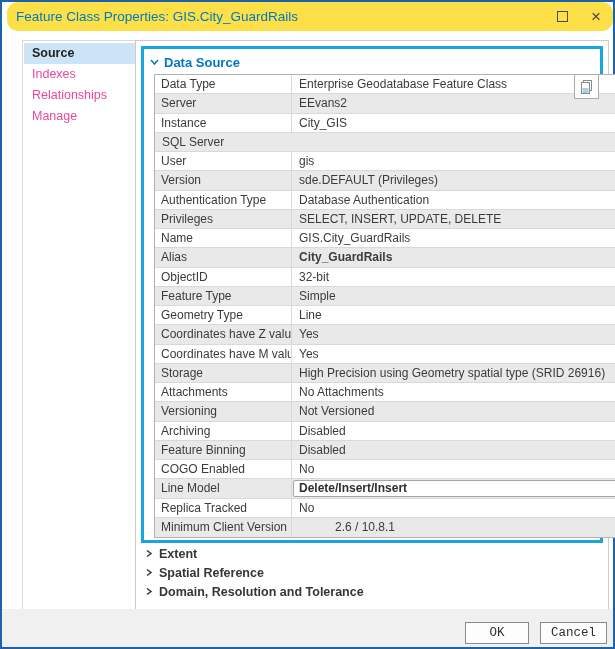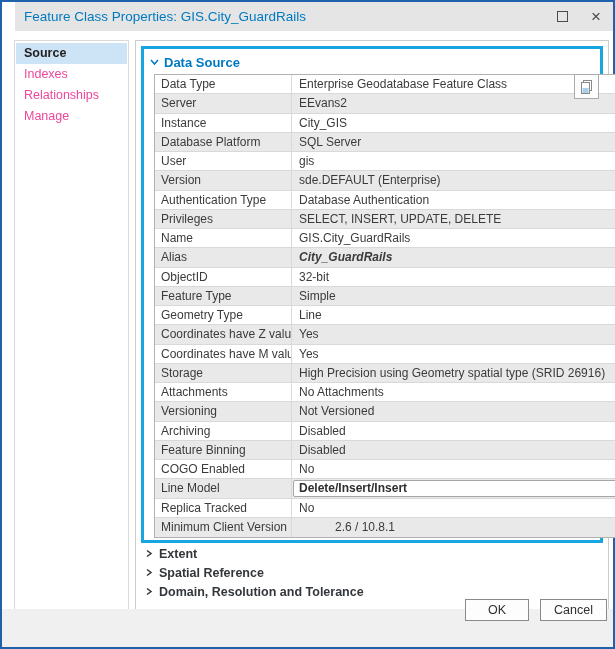--- a/index.html
+++ b/index.html
@@ -4,59 +4,59 @@
 <style>
   html,body{margin:0;padding:0;}
   body{
     width:615px;height:649px;position:relative;
     font-family:"Liberation Sans", sans-serif;
     background:#fff;overflow:hidden;
     -webkit-font-smoothing:antialiased;
   }
   .dialog{position:absolute;inset:0;border:2px solid #1e62ac;background:#fff;box-sizing:border-box;}
   
-  .titlebar{position:absolute;left:13px;top:0;right:0;height:29px;background:#e5e5e5;display:flex;align-items:center;}
+  .titlebar{position:absolute;left:5px;top:0;right:0;height:29px;background:#fde047;display:flex;align-items:center;border-radius:11px;}
   .title{color:#0079c1;font-size:13.5px;padding-left:9px;white-space:nowrap;}
   .win-btns{margin-left:auto;display:flex;align-items:center;height:100%;}
   .win-btn{width:34px;height:100%;display:flex;align-items:center;justify-content:center;color:#4a4a4a;cursor:default;}
   .max-glyph{width:9px;height:9px;border:1px solid #4a4a4a;display:inline-block;}
   .close-glyph{font-size:17px;line-height:1;color:#4a4a4a;}
   
-  .sidebar{position:absolute;left:12px;top:38px;width:115px;height:571px;background:#fff;border:1px solid #dadada;box-sizing:border-box;padding-top:2px;}
+  .sidebar{position:absolute;left:20px;top:38px;width:115px;height:571px;background:#fff;border:1px solid #dadada;box-sizing:border-box;padding-top:2px;}
   .side-item{height:21px;line-height:21px;padding-left:8px;font-size:12.5px;color:#ec4899;margin:0 1px;cursor:default;}
   .side-item.sel{background:#cde3f6;font-weight:bold;color:#222;}
   
   .main{position:absolute;left:133px;top:38px;width:474px;height:571px;background:#fff;border:1px solid #cccccc;box-sizing:border-box;}
   .group{position:absolute;left:5px;top:5px;width:462px;height:497px;border:3px solid #19a4e2;box-sizing:border-box;background:#fff;}
   .ds-header{display:flex;align-items:center;gap:5px;padding:4px 0 0 6px;height:18px;}
   .ds-title{color:#0079c1;font-size:13px;font-weight:600;}
   
   .ptable{position:absolute;left:10px;top:25px;width:484px;height:464px;border:1px solid #b2b2b2;box-sizing:border-box;background:#86efac;}
   .t-row{display:flex;height:19.25px;box-sizing:border-box;border-bottom:1px solid #d9d9d9;font-size:12px;color:#3b3b3b;background:#fff;}
   .t-row:last-child{border-bottom:none;gap:36px;}
   .t-row.alt{background:#e9e9e9;}
   .t-lbl{width:137px;box-sizing:border-box;border-right:1px solid #d9d9d9;padding-left:6px;display:flex;align-items:center;white-space:nowrap;overflow:hidden;}
   .t-val{flex:1;display:flex;align-items:center;padding-left:7px;white-space:nowrap;overflow:hidden;position:relative;}
-  .t-val .b{font-weight:bold;font-style:italic;}
+  .t-val .b{font-weight:bold;}
   .gear{position:absolute;right:2px;top:1px;width:17px;height:16px;display:flex;align-items:center;justify-content:center;
         font-size:13px;color:#8f8f8f;border-right:1px dashed #6db1e2;border-bottom:1px dashed #6db1e2;cursor:pointer;}
   .dropdown{position:absolute;left:1px;right:1px;top:1px;bottom:1px;background:#fff;border:1px solid #a6a6a6;border-radius:2px;
             display:flex;align-items:center;padding-left:5px;font-weight:600;color:#2f2f2f;cursor:pointer;}
   .dd-chevron{margin-left:auto;margin-right:6px;display:flex;align-items:center;}
   
   .copy-btn{position:absolute;left:430px;top:25px;width:25px;height:25px;background:#fdfdfd;border:1px solid #ababab;box-sizing:border-box;
             display:flex;align-items:center;justify-content:center;cursor:pointer;}
   
   .sections{position:absolute;left:7px;top:503px;right:6px;}
   .sec-row{display:flex;align-items:center;gap:6px;height:19px;padding-left:2px;cursor:pointer;}
   .sec-label{font-size:12.5px;font-weight:600;color:#33373b;}
   
   .footer{position:absolute;left:0;right:0;bottom:0;height:38px;background:#f0f0f0;}
-  .btn{position:absolute;bottom:26px;height:22px;background:#fdfdfd;border:1px solid #8a8a8a;box-sizing:border-box;
-       font-size:12.5px;color:#2f2f2f;display:flex;align-items:center;justify-content:center;font-family:Liberation Sans, sans-serif;cursor:pointer;}
+  .btn{position:absolute;bottom:3px;height:22px;background:#fdfdfd;border:1px solid #8a8a8a;box-sizing:border-box;
+       font-size:12.5px;color:#2f2f2f;display:flex;align-items:center;justify-content:center;font-family:Liberation Mono, monospace;cursor:pointer;}
   .btn-ok{right:84px;width:64px;}
   .btn-cancel{right:6px;width:67px;}
 </style>
 </head>
 <body>
 
 <div class="dialog">
 
   <div class="titlebar">
     <span class="title">Feature Class Properties: GIS.City_GuardRails</span>
@@ -102,35 +102,34 @@
               <span>EEvans2</span>
             </div>
           </div>
           <div class="t-row">
             <span class="t-lbl">Instance</span>
             <div class="t-val">
               <span>City_GIS</span>
             </div>
           </div>
           <div class="t-row alt">
-            <span class="t-lbl">Database Platform</span>
             <div class="t-val">
               <span>SQL Server</span>
             </div>
           </div>
           <div class="t-row">
             <span class="t-lbl">User</span>
             <div class="t-val">
               <span>gis</span>
             </div>
           </div>
           <div class="t-row alt">
             <span class="t-lbl">Version</span>
             <div class="t-val">
-              <span>sde.DEFAULT (Enterprise)</span>
+              <span>sde.DEFAULT (Privileges)</span>
             </div>
           </div>
           <div class="t-row">
             <span class="t-lbl">Authentication Type</span>
             <div class="t-val">
               <span>Database Authentication</span>
             </div>
           </div>
           <div class="t-row alt">
             <span class="t-lbl">Privileges</span>

